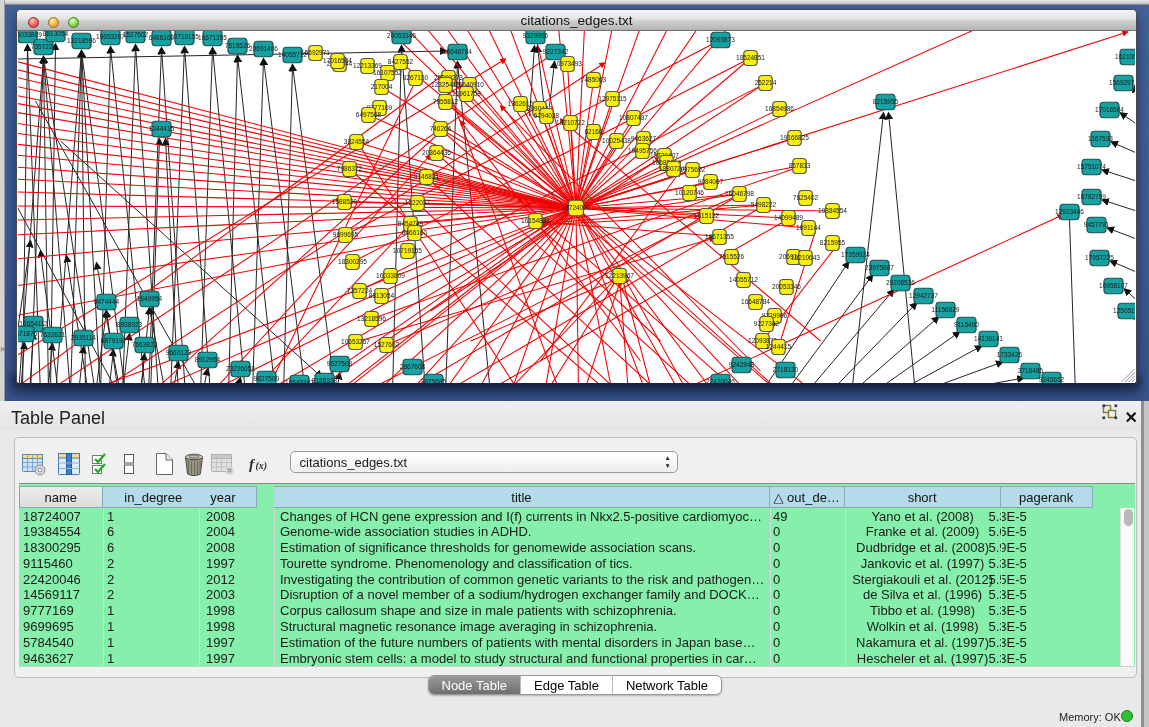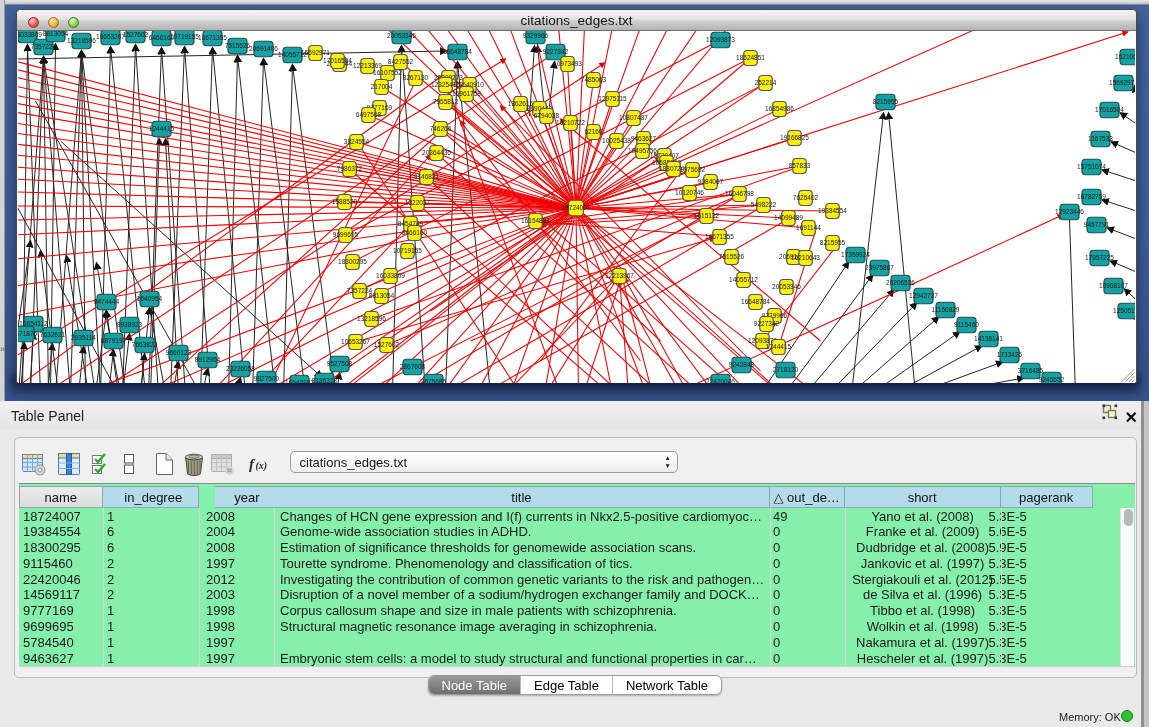--- a/index.html
+++ b/index.html
@@ -13,21 +13,21 @@
   border:1px solid #4a4a4a; border-radius:5px 5px 0 0; background:#fff;
   box-shadow:0 6px 14px rgba(0,0,20,0.5); }
 #titlebar { position:absolute; left:0; top:0; width:100%; height:20.5px;
   background:linear-gradient(180deg,#f4f4f4 0%,#e3e3e3 45%,#cfcfcf 55%,#b4b4b4 100%);
   border-radius:4px 4px 0 0; border-bottom:1px solid #6e6e6e; }
 #titlebar .title { position:absolute; width:100%; text-align:center; top:2.5px; font-size:13.5px; color:#111; }
 .tl { position:absolute; top:6.5px; width:11px; height:11px; border-radius:50%; }
 #graph { position:absolute; left:1px; top:21px; width:1117px; height:352px; background:#fff; overflow:hidden; }
 #tablepanel { position:absolute; left:0; top:401px; width:1149px; height:326px; background:#e9e9e9; }
 #tp-head { position:absolute; left:0; top:0; width:100%; height:29px; background:linear-gradient(180deg,#f0f0f0,#e4e4e4); }
-#tp-head .t { position:absolute; left:11px; top:7px; font-size:14px; color:#222; }
+#tp-head .t { position:absolute; left:11px; top:7px; font-size:18px; color:#222; }
 #tp-close { position:absolute; left:1124.5px; top:9px; font-size:16px; font-weight:bold; color:#111; line-height:1; }
 #tp-float { position:absolute; left:1102px; top:3px; }
 #container { position:absolute; left:13.5px; top:35.5px; width:1123.5px; height:241.5px;
   background:#f0f0f0; border:1px solid #bcbcbc; border-radius:5px; }
 .tbicon { position:absolute; top:13px; }
 #combo { position:absolute; left:275px; top:13px; width:388px; height:22px;
   background:linear-gradient(180deg,#ffffff,#ededed); border:1px solid #9a9a9a; border-radius:5px;
   font-size:13px; color:#1a1a1a; padding:3px 0 0 9px; }
 #combo .arr { position:absolute; right:7px; top:2.5px; font-size:7.5px; color:#222; line-height:1.05; text-align:center; }
 #tablewrap { position:absolute; left:4px; top:45.5px; width:1116px; height:184px; background:#86efac; border-top:1px solid #8a8a8a; border-bottom:1px solid #cfcfcf; }
@@ -941,21 +941,21 @@
 </svg></div>
     <div class="tbicon" style="left:232.5px"><svg width="26" height="26" viewBox="0 0 26 26">
 <text x="2" y="18" font-family="Liberation Serif, serif" font-style="italic" font-weight="bold" font-size="15" fill="#2a2a2a">f</text>
 <text x="8.5" y="18" font-family="Liberation Serif, serif" font-style="italic" font-weight="bold" font-size="10" fill="#2a2a2a">(x)</text>
 </svg></div>
     <div id="combo">citations_edges.txt<span class="arr">▴<br>▾</span></div>
     <div id="tablewrap">
       <div id="thead">
         <div class="th th0" style="left:0px;width:84.5px;">name</div>
         <div class="th" style="left:84.5px;width:95.5px;padding-left:6px;">in_degree</div>
-        <div class="th" style="left:196px;width:66px;">year</div>
+        <div class="th" style="left:172px;width:66px;">year</div>
         <div class="th" style="left:255.7px;width:495.6px;">title</div>
         <div class="th" style="left:751.3px;width:74.8px;">△ out_de…</div>
         <div class="th" style="left:826.1px;width:156px;">short</div>
         <div class="th" style="left:982.1px;width:92px;">pagerank</div>
       </div>
       <div id="tbody">
           <div class="tr">
 <div class="c c0">18724007</div>
             <div class="c c1">1</div>
             <div class="c c2">2008</div>
@@ -1024,20 +1024,21 @@
             <div class="c c2">1998</div>
 <div class="c c3">Structural magnetic resonance image averaging in schizophrenia.</div>
             <div class="c c4">0</div>
             <div class="c c5">Wolkin et al. (1998)</div>
 <div class="c c6">5.3E‑5</div>
           </div>
 <div class="tr">
 <div class="c c0">5784540</div>
             <div class="c c1">1</div>
             <div class="c c2">1997</div>
+<div class="c c3">Estimation of the future numbers of patients with mental disorders in Japan base…</div>
             <div class="c c4">0</div>
             <div class="c c5">Nakamura et al. (1997)</div>
 <div class="c c6">5.3E‑5</div>
           </div>
 <div class="tr">
 <div class="c c0">9463627</div>
             <div class="c c1">1</div>
             <div class="c c2">1997</div>
 <div class="c c3">Embryonic stem cells: a model to study structural and functional properties in car…</div>
             <div class="c c4">0</div>

